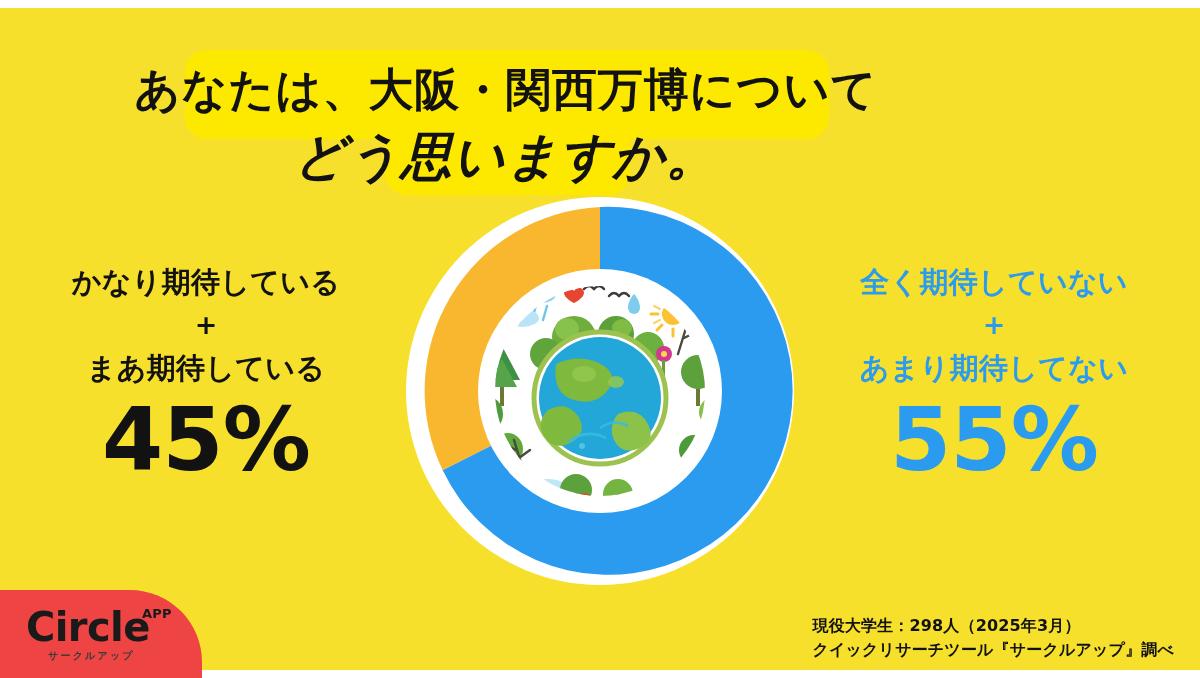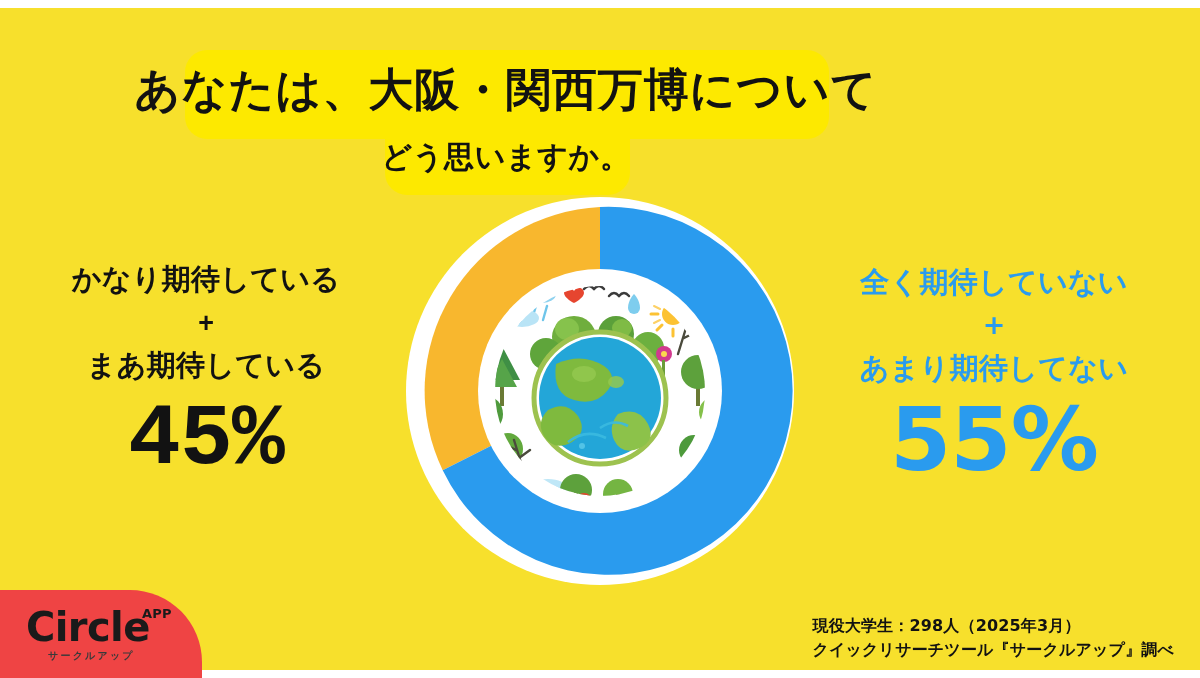--- a/index.html
+++ b/index.html
@@ -60,23 +60,24 @@
     line-height: 52px;
     padding: 14px 0 9px 0;
   }
   .title-line-1 .band {
     left: 185px;
     right: 183px;
     top: 0;
     bottom: -14px;
   }
   .title-line-2 {
-    font-size: 30px;
+    font-size: 51px;
     line-height: 52px;
     padding: 6px 0 12px 0;
+    font-style: italic;
   }
   .title-line-2 .band {
     left: 385px;
     right: 382px;
     top: -16px;
     bottom: 0;
   }
   .title-text { position: relative; z-index: 2; }
 
   
@@ -109,21 +110,21 @@
     font-size: 27px;
     line-height: 38px;
   }
   .side-label .pct {
     display: block;
     font-size: 88px;
     line-height: 96px;
     font-weight: 900;
     letter-spacing: -0.01em;
   }
-  .label-left  { left: 12px;  top: 258px; width: 388px; color: #121212; font-family: Liberation Mono, monospace; }
+  .label-left  { left: 12px;  top: 258px; width: 388px; color: #121212; }
   .label-right { right: 8px;  top: 258px; width: 396px; color: #2a9bee; }
 
   
   .footnote {
     position: absolute;
     right: 26px;
     bottom: 16px;
     text-align: left;
     color: #121212;
     font-weight: 800;

